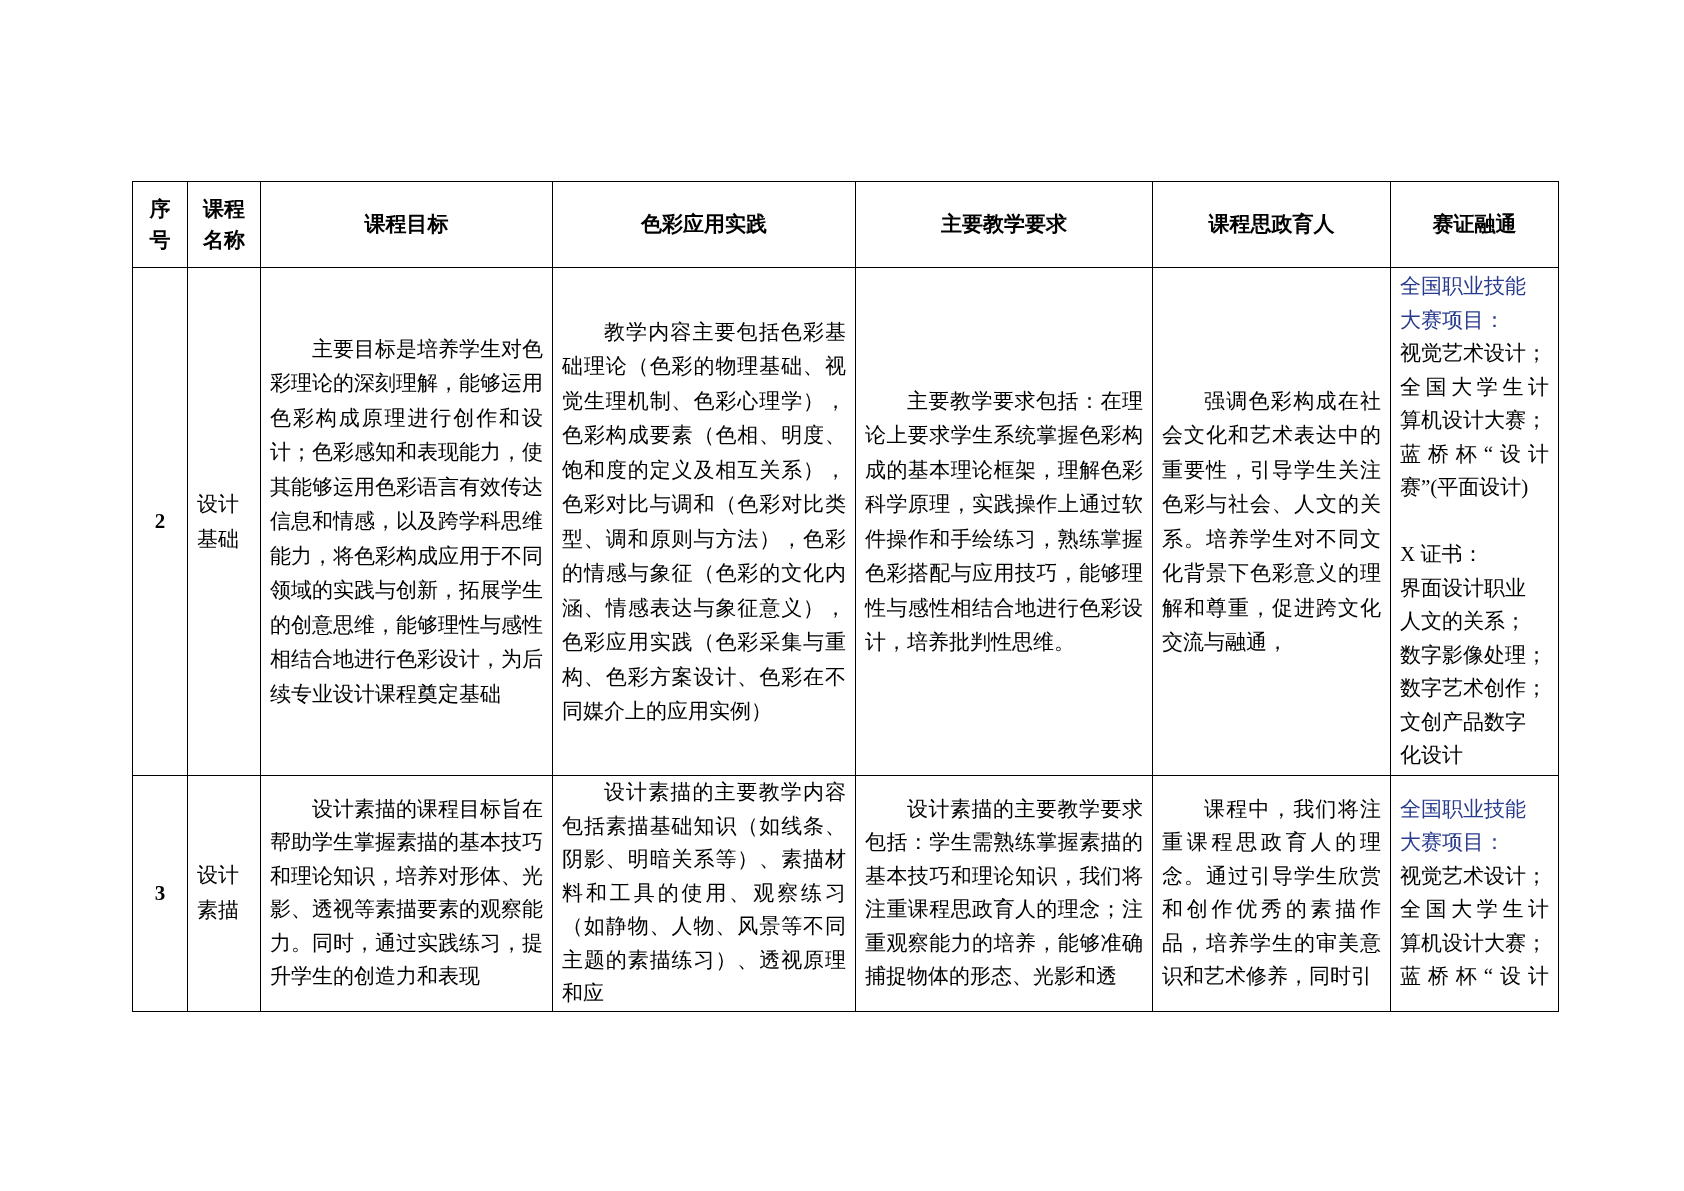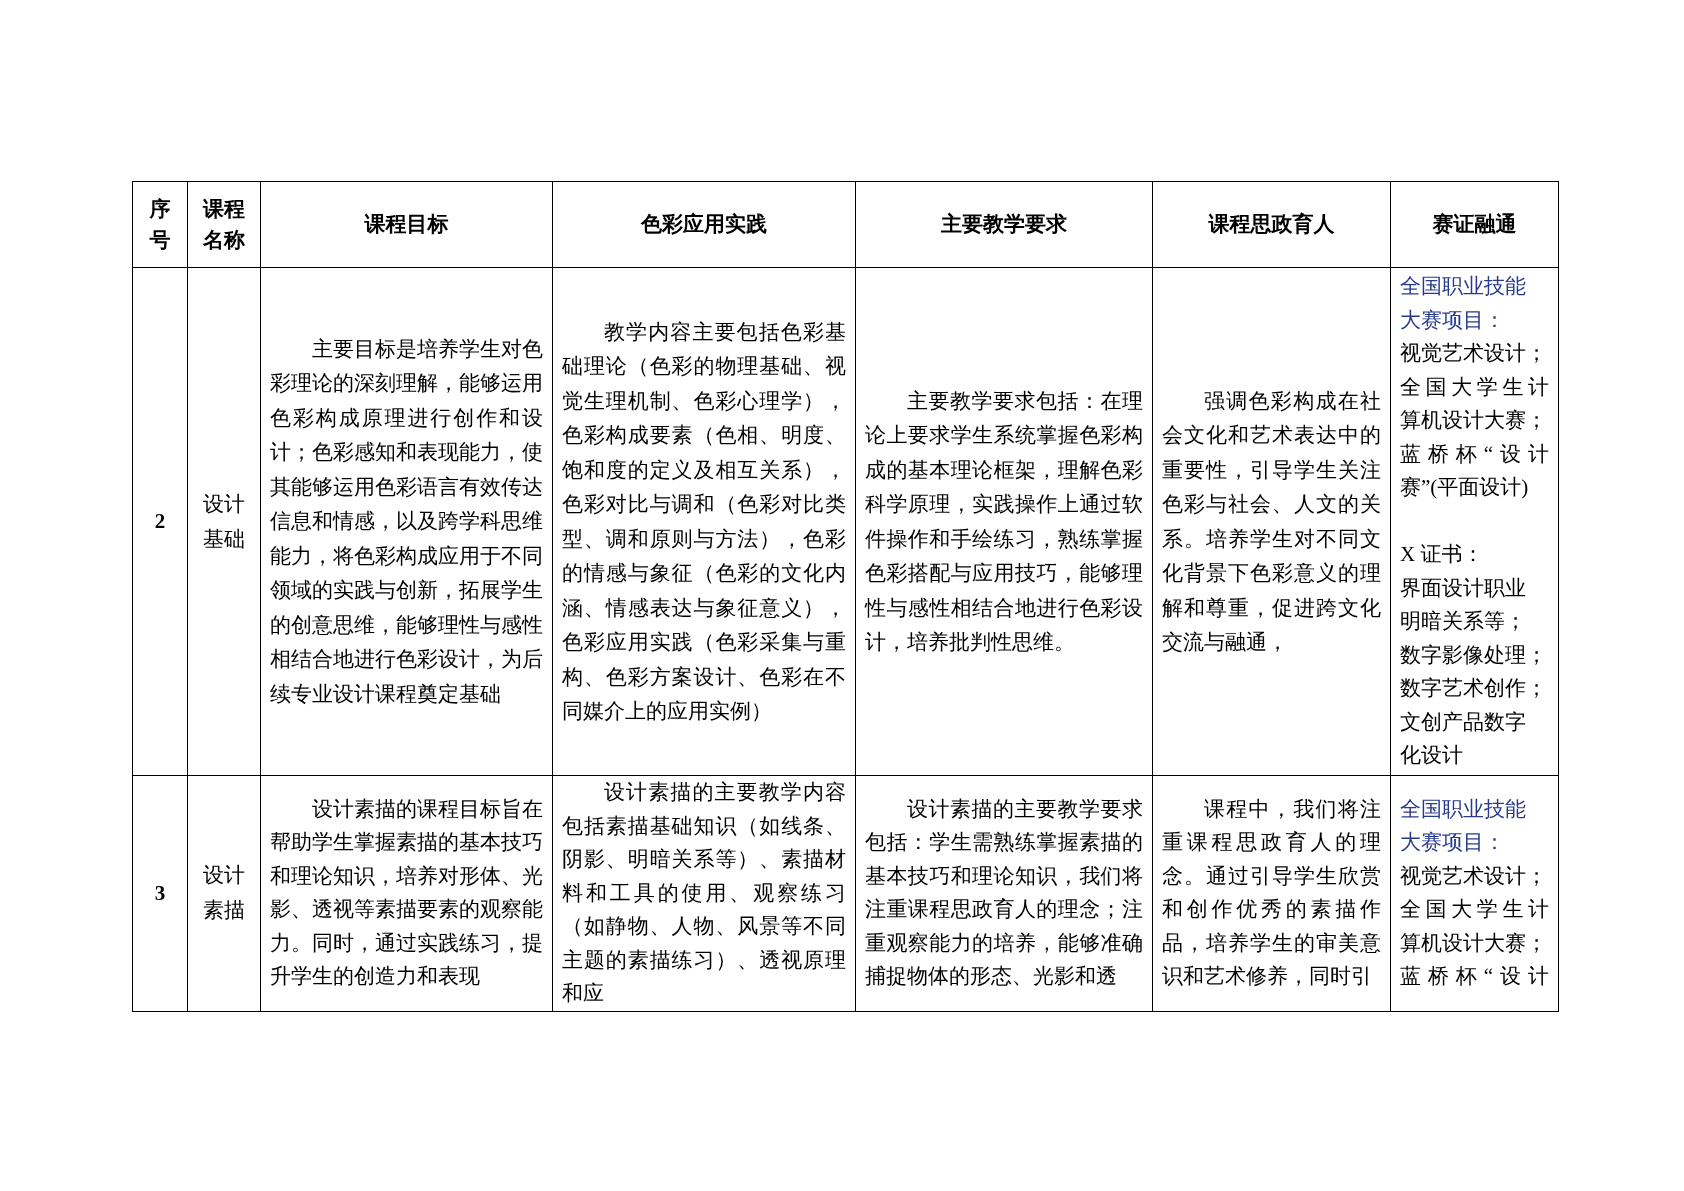--- a/index.html
+++ b/index.html
@@ -22,21 +22,21 @@
   table.course th { font-weight:bold; text-align:center; padding:0 2px; }
   table.course th .hline { line-height:31px; }
   td.v-top { vertical-align:top; }
   td.c-center { text-align:center; }
   .num { font-weight:bold; text-align:center; }
   .cell-para { text-align:justify; line-height:34.5px; }
   .cell-para.indent { text-indent:2em; }
   tr[data-name="course-row-3"] .cell-para { line-height:33.5px; }
   .lines .tline { line-height:33.5px; white-space:nowrap; }
   .lines .tline.stretch { white-space:normal; text-align:justify; text-align-last:justify; }
-  .name-lines .tline { line-height:35px; text-align:center; }
+  .name-lines .tline { line-height:35px; text-align:left; }
 </style>
 </head>
 <body>
 
 <div class="page" data-name="document-page">
   <table class="course" data-name="course-table">
     <colgroup data-name="table-colgroup">
         <col style="width: 55px;">
         <col style="width: 73px;">
         <col style="width: 292px;">
@@ -100,21 +100,21 @@
               <div class="tline" data-name="text-line" style="color: rgb(40, 58, 140);">全国职业技能</div>
               <div class="tline" data-name="text-line" style="color: rgb(40, 58, 140);">大赛项目：</div>
               <div class="tline" data-name="text-line">视觉艺术设计；</div>
               <div class="tline stretch" data-name="text-line">全国大学生计</div>
               <div class="tline" data-name="text-line">算机设计大赛；</div>
               <div class="tline stretch" data-name="text-line">蓝桥杯“设计</div>
               <div class="tline" data-name="text-line">赛”(平面设计)</div>
               <div class="tline" data-name="text-line">&nbsp;</div>
               <div class="tline" data-name="text-line">X 证书：</div>
               <div class="tline" data-name="text-line">界面设计职业</div>
-              <div class="tline" data-name="text-line">明暗关系等；</div>
+              <div class="tline" data-name="text-line">人文的关系；</div>
               <div class="tline" data-name="text-line">数字影像处理；</div>
               <div class="tline" data-name="text-line">数字艺术创作；</div>
               <div class="tline" data-name="text-line">文创产品数字</div>
               <div class="tline" data-name="text-line">化设计</div>
             </div>
           </td>
         </tr>
         <tr data-name="course-row-3" style="height: 203px;">
           <td data-name="cell-xh-row-3" class="c-center">
             <div data-name="course-number" class="num">3</div>

